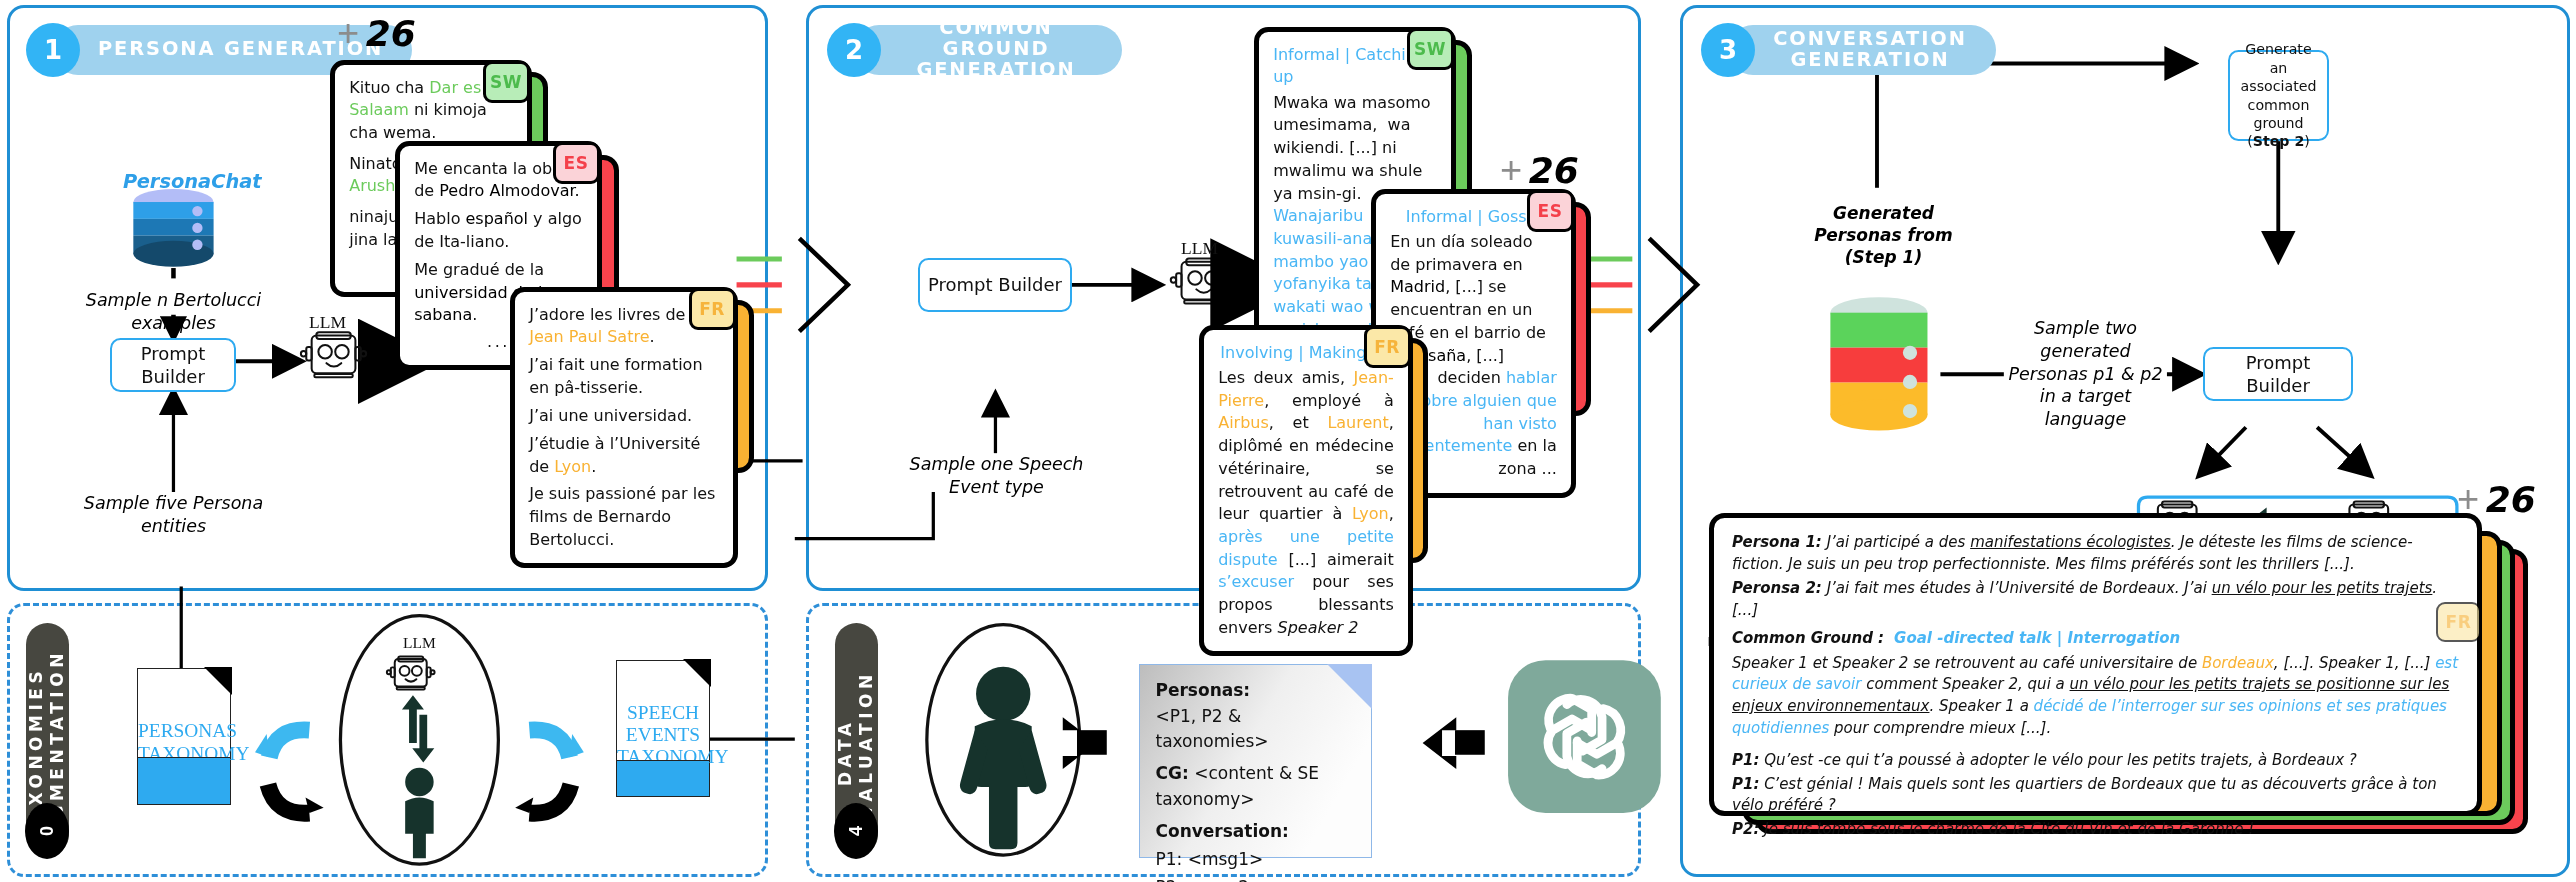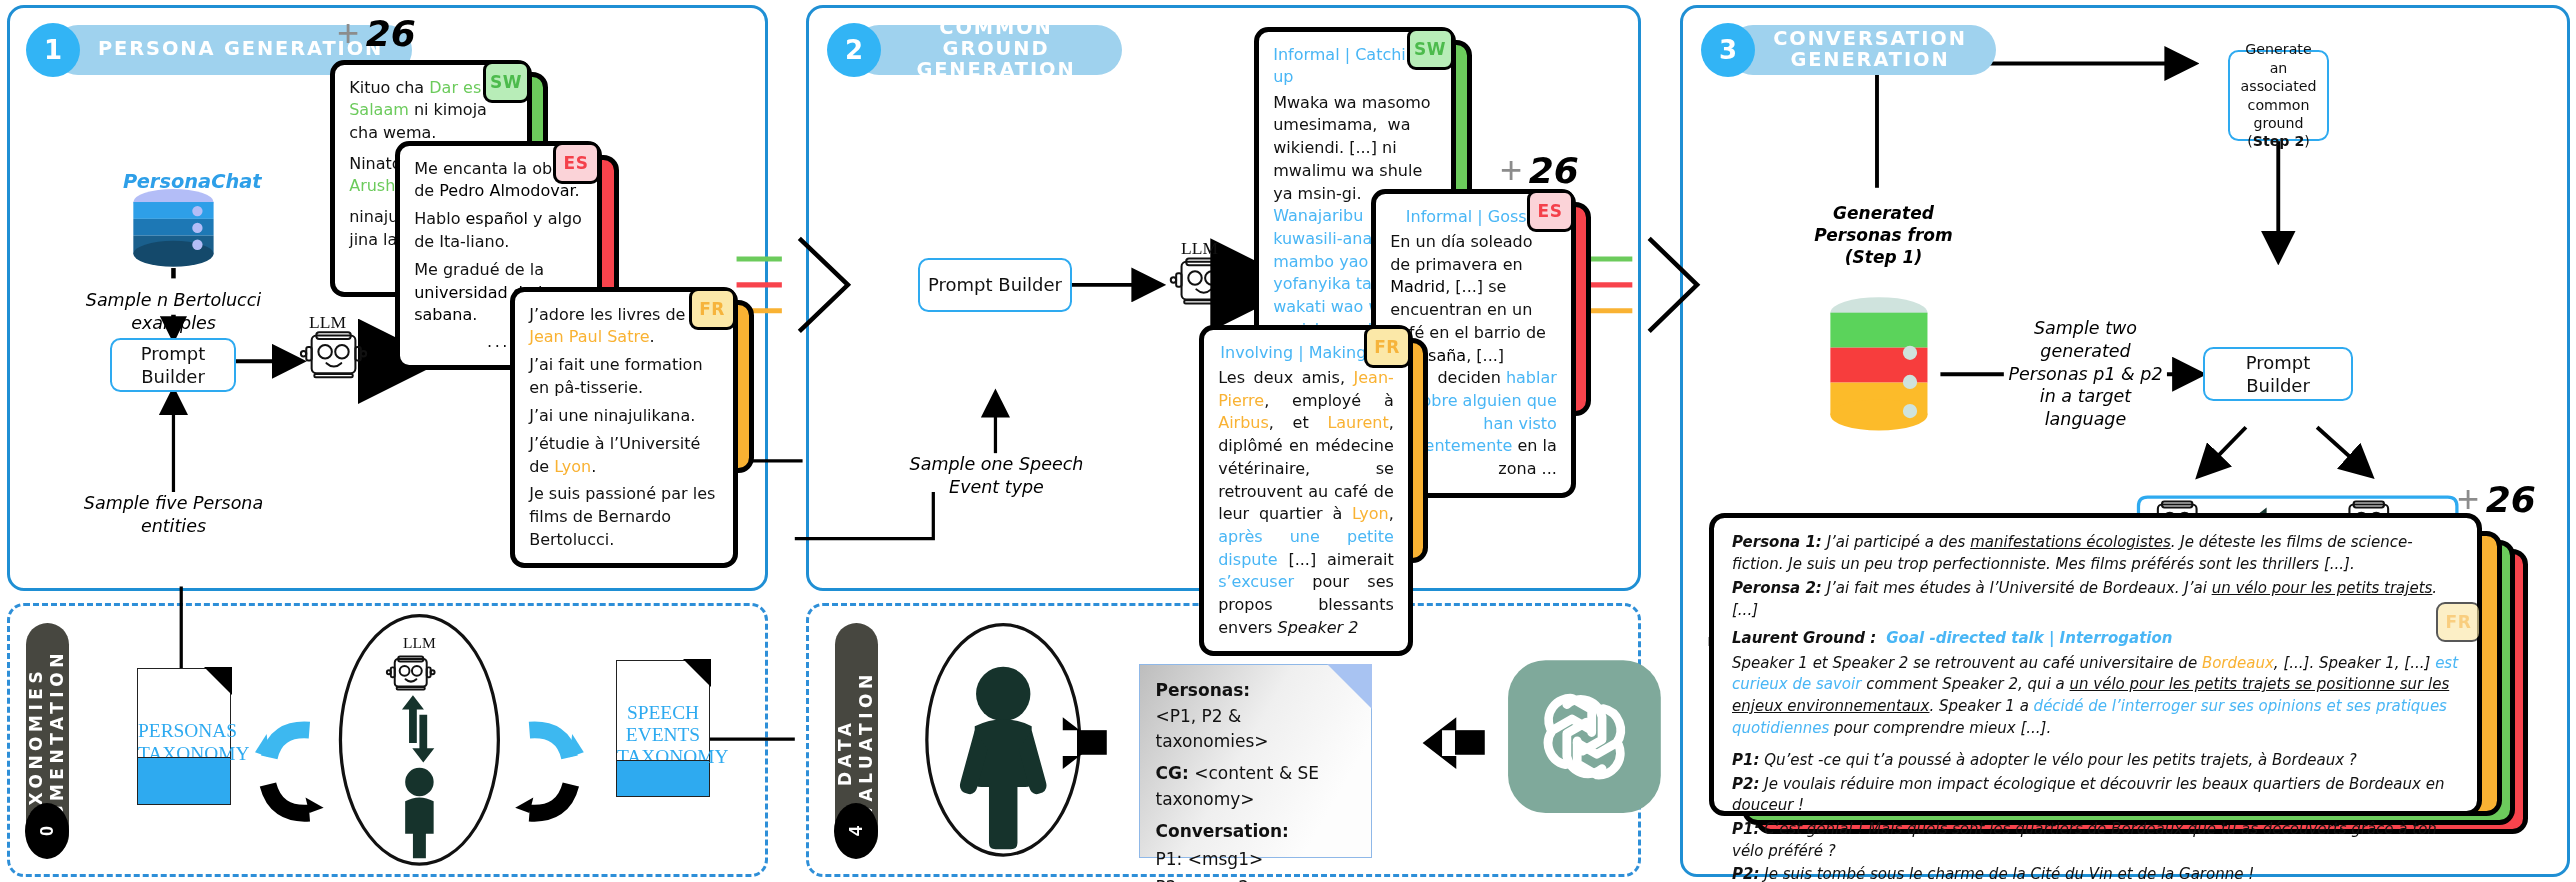--- a/index.html
+++ b/index.html
@@ -365,21 +365,21 @@
     <div class="ellipsis" style="margin-top:3.9px;">...</div>
   </div>
   <div class="stack-layer" style="left:412px;top:155px;width:207px;height:214px;background:#f8434c;z-index:7;"></div>
 
   <div class="card" style="left:510px;top:287px;width:228px;z-index:10;">
     <span class="lang-chip chip-fr">FR</span>
     <div style="margin-bottom:5.2px;">
       J’adore les livres de <span class="fr-txt">Jean Paul Satre</span>.
     </div>
     <div style="margin-bottom:5.2px;">J’ai fait une formation en pâ-tisserie.</div>
-    <div style="margin-bottom:5.2px;">J’ai une ninajulikana.</div>
+    <div style="margin-bottom:5.2px;">J’ai une universidad.</div>
     <div style="margin-bottom:5.2px;">
       J’étudie à l’Université de <span class="fr-txt">Lyon</span>.
     </div>
     <div>Je suis passioné par les films de Bernardo Bertolucci.</div>
   </div>
   <div class="stack-layer" style="left:526px;top:300px;width:228px;height:173px;background:#f9b233;z-index:9;"></div>
 
   <div class="pbox" style="left:918px;top:258px;width:154px;height:54px;">Prompt Builder</div>
   <div class="serif-lbl" style="left:1181px;top:238px;">LLM</div>
   <div class="ital" style="left:905px;top:453px;width:183px;">Sample one Speech Event type</div>
@@ -447,36 +447,32 @@
       <b>Persona 1:</b>
       <span class="it"><span>J’ai participé a des </span><u>manifestations écologistes</u><span>.  Je déteste les films de science-fiction. Je suis un peu trop perfectionniste. Mes films préférés sont les thrillers [...].</span></span>
     </div>
 
     <div style="margin-bottom:6.5px;">
       <b>Peronsa 2:</b>
       <span class="it"><span>J’ai fait mes études à l’Université de Bordeaux. J’ai </span><u>un vélo pour les petits trajets</u><span>.[...]</span></span>
     </div>
 
     <div style="margin-bottom:2.6px;">
-      <b>Laurent Ground :</b>
+      <b>Common Ground :</b>
       <b class="cg-txt" style="margin-left:5.2px;">Goal -directed talk | Interrogation</b>
     </div>
 
     <div class="it" style="margin-bottom:10.4px;">
       <span class="it">Speaker 1</span> et <span class="it">Speaker 2</span> se retrouvent au café universitaire de <span class="fr-txt">Bordeaux</span>, [...]. <span class="it">Speaker 1</span>, [...] <span class="cg-txt">est curieux de savoir</span> comment <span class="it">Speaker 2</span>, qui a <u>un vélo pour les petits trajets se positionne sur les enjeux environnementaux</u>. <span class="it">Speaker 1</span> a <span class="cg-txt">décidé de l’interroger sur ses opinions et ses pratiques quotidiennes</span> pour comprendre mieux [...].
     </div>
 
     <div>
       <div style="margin-bottom:1.9px;">
         <b>P1:</b>
         <span class="it">Qu’est -ce qui t’a poussé à adopter le vélo pour les petits trajets, à Bordeaux ?</span>
-      </div>
-      <div style="margin-bottom:1.9px;">
-        <b>P2:</b>
-        <span class="it">Je voulais réduire mon impact écologique et découvrir les beaux quartiers de Bordeaux en douceur !</span>
       </div>
       <div style="margin-bottom:1.9px;">
         <b>P1:</b>
         <span class="it">C’est génial ! Mais quels sont les quartiers de Bordeaux que tu as découverts grâce à ton vélo préféré ?</span>
       </div>
       <div style="margin-bottom:1.9px;">
         <b>P2:</b>
         <span class="it">Je suis tombé sous le charme de la Cité du Vin et de la Garonne !</span>
       </div>
 

